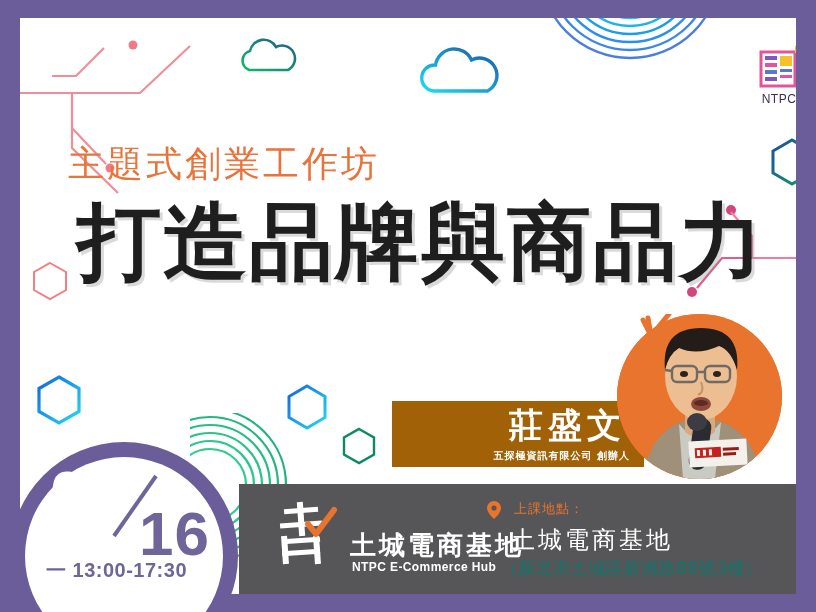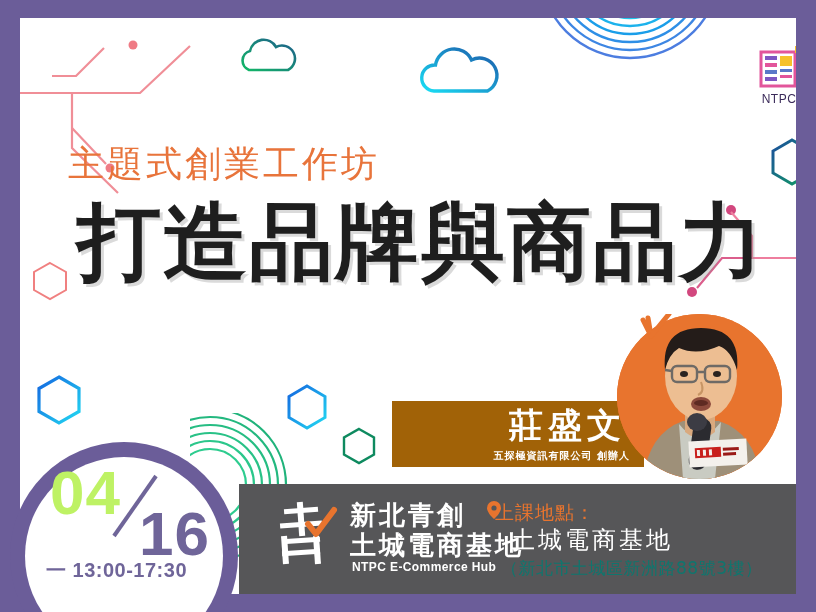--- a/index.html
+++ b/index.html
@@ -97,21 +97,21 @@
   }
   .hub-en{
     position:absolute;left:84px;top:64px;color:#fff;font-size:12px;
     font-weight:bold;letter-spacing:.4px;white-space:nowrap;
     font-family:"Liberation Sans",sans-serif;
   }
 
   
   .venue{position:absolute;left:487px;top:490px;width:300px;}
   .venue-head{
-    position:absolute;left:8px;top:0;color:#E8742E;font-size:19px;
+    position:absolute;left:27px;top:0;color:#E8742E;font-size:13px;
     letter-spacing:1px;white-space:nowrap;
     font-family:"DejaVu Sans","Liberation Sans",sans-serif;
   }
   .pin{position:absolute;left:0;top:1px;width:14px;height:18px;}
   .venue-name{
     position:absolute;left:24px;top:24px;color:#fff;font-size:24px;
     letter-spacing:3px;white-space:nowrap;
     font-family:"DejaVu Sans","Liberation Sans",sans-serif;
   }
   .venue-addr{
@@ -123,21 +123,21 @@
   
   .date-ring{
     position:absolute;left:10px;top:442px;width:228px;height:228px;
     border-radius:50%;background:#6B5D99;
   }
   .date-disc{
     position:absolute;left:25px;top:457px;width:198px;height:198px;
     border-radius:50%;background:#ffffff;
   }
   .date-mm{
-    position:absolute;left:50px;top:457px;color:#bef264;
+    position:absolute;left:50px;top:457px;color:#ffffff;
     font-size:62px;font-weight:bold;letter-spacing:1px;
     font-family:"Liberation Sans",sans-serif;
   }
   .date-slash{
     position:absolute;left:108px;top:470px;width:60px;height:72px;
   }
   .date-dd{
     position:absolute;left:139px;top:498px;color:#6F6599;
     font-size:62px;font-weight:bold;letter-spacing:1px;
     font-family:"Liberation Sans",sans-serif;
@@ -366,21 +366,20 @@
             <rect x="30" y="2" width="6" height="34" transform="rotate(-4 33 19)"></rect>
             <rect x="12" y="22" width="42" height="5" transform="rotate(-4 33 24)"></rect>
             <rect x="14" y="38" width="38" height="5" transform="rotate(-4 33 40)"></rect>
             <rect x="14" y="50" width="38" height="5" transform="rotate(-4 33 52)"></rect>
             <rect x="14" y="36" width="6" height="28" transform="rotate(-4 17 50)"></rect>
             <rect x="46" y="36" width="6" height="28" transform="rotate(-4 49 50)"></rect>
           </g>
           <path d="M40 24 L48 34 L66 10" fill="none" stroke="#E8742E" stroke-width="6" stroke-linecap="round" stroke-linejoin="round"></path>
         </svg>
       </div>
-      <div class="hub-cn1">新北青創</div>
       <div class="hub-cn2">土城電商基地</div>
       <div class="hub-en">NTPC E-Commerce Hub</div>
     </div>
 
     <div class="venue" style="left:467px;top:482px;">
       <div class="pin">
         <svg width="14" height="18" viewBox="0 0 14 18">
           <path d="M7 0 a7 7 0 0 1 7 7 c0 5 -7 11 -7 11 s-7 -6 -7 -11 a7 7 0 0 1 7 -7 z" fill="#E8742E"></path>
           <circle cx="7" cy="7" r="2.6" fill="#565658"></circle>
         </svg>

